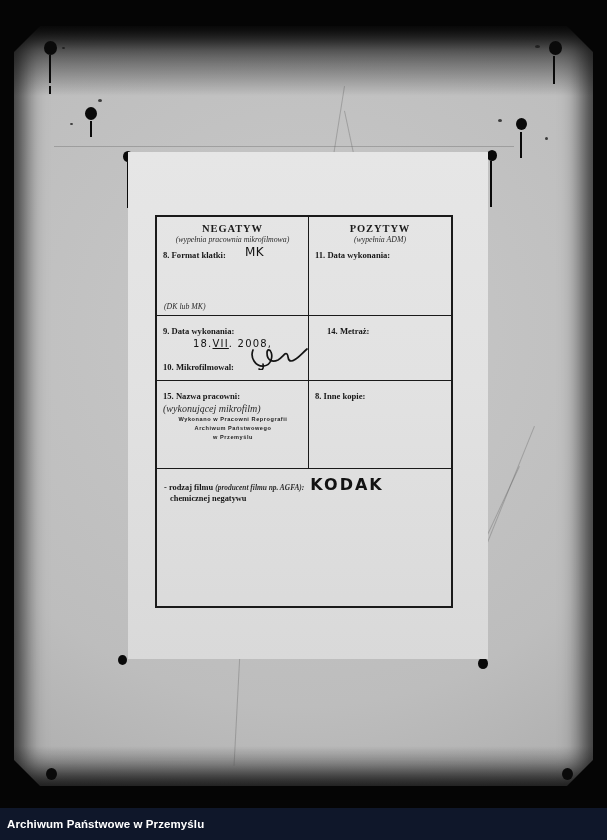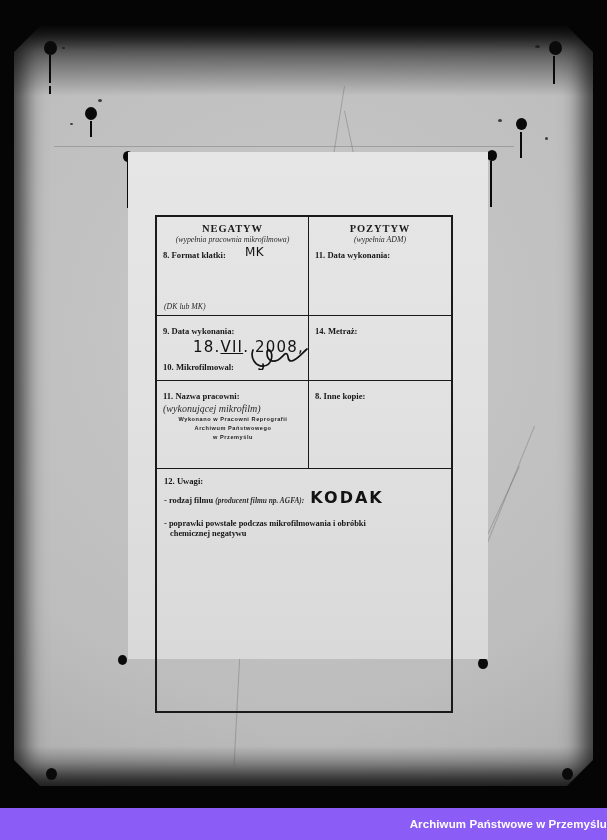--- a/index.html
+++ b/index.html
@@ -43,21 +43,21 @@
   .speck{position:absolute;background:rgba(25,25,25,.8);border-radius:50%;}
 
   
   #card{
     position:absolute;left:128px;top:152px;width:360px;height:507px;
     background:linear-gradient(to bottom,#e6e6e6 0%, #e2e2e2 45%, #d9d9d9 100%);
   }
 
   
   #table{
-    position:absolute;left:155px;top:215px;width:298px;height:498px;
+    position:absolute;left:155px;top:215px;width:298px;height:393px;
     border:2px solid #1a1a1a;
     box-sizing:border-box;
     background:transparent;
   }
   .trow{display:flex;box-sizing:border-box;border-bottom:1.5px solid #1a1a1a;}
   .trow:last-child{border-bottom:none;}
   .cell-l{width:152px;box-sizing:border-box;border-right:1.5px solid #1a1a1a;position:relative;padding:4px 6px 0 6px;}
   .cell-r{flex:1;box-sizing:border-box;position:relative;padding:4px 6px 0 6px;}
   .cell-full{width:100%;box-sizing:border-box;position:relative;padding:4px 6px 0 7px;}
 
@@ -71,21 +71,21 @@
   .lbl{font-weight:bold;font-size:8.6px;color:#161616;margin-top:6px;display:inline-block;}
   .lbl-r{font-weight:bold;font-size:8.6px;color:#161616;margin-top:6px;display:block;}
   .sub-it{font-style:italic;font-size:10px;color:#2a2a2a;display:block;}
   .note-it{font-style:italic;font-size:7.4px;color:#2a2a2a;}
 
   
   .hand{
     font-family:"DejaVu Sans", sans-serif;color:#121212;
   }
   #hand-format{position:absolute;left:88px;top:28px;font-size:12px;letter-spacing:.5px;}
-  #hand-date{position:absolute;left:36px;top:22px;font-size:15px;letter-spacing:1.2px;}
+  #hand-date{position:absolute;left:36px;top:22px;font-size:10px;letter-spacing:1.2px;}
   #hand-date u{text-decoration:underline;}
   #hand-kodak{font-size:16px;letter-spacing:2px;margin-left:4px;}
   #hand-sign{
     position:absolute;left:92px;top:24px;width:70px;height:30px;
   }
   #dk-note{position:absolute;left:7px;bottom:4px;font-style:italic;font-size:7.8px;color:#2a2a2a;}
 
   
   #stamp{
     position:absolute;left:14px;top:34px;width:124px;text-align:center;
@@ -93,22 +93,22 @@
   }
   #stamp div{font-size:5.6px;font-weight:bold;letter-spacing:.55px;line-height:9px;}
 
   
   #uwagi .u1{font-weight:bold;font-size:8.6px;color:#161616;display:block;margin-top:3px;}
   #uwagi .u2{font-weight:bold;font-size:8.4px;color:#161616;display:block;margin-top:2px;}
   #uwagi .u3{font-weight:bold;font-size:8.4px;color:#161616;display:block;margin-top:11px;line-height:11px;}
 
   
   #caption{
-    position:absolute;left:0;bottom:0;width:607px;height:32px;background:#8b5cf6;
-    display:flex;align-items:center;justify-content:flex-end;
+    position:absolute;left:0;bottom:0;width:607px;height:32px;background:#0f172a;
+    display:flex;align-items:center;
   }
   #caption span{
     color:#fff;font-family:"Liberation Sans", sans-serif;
     font-size:11.5px;font-weight:bold;margin-left:7px;letter-spacing:.1px;
   }
 </style>
 </head>
 <body>
 
 <div id="frame">
@@ -168,59 +168,57 @@
         <span class="hand" id="hand-format">MK</span>
         <span id="dk-note">(DK lub MK)</span>
       </div>
       <div class="cell-r">
         <div class="hdr">POZYTYW</div>
         <div class="hdr-sub">(wypełnia ADM)</div>
         <span class="lbl-r">11. Data wykonania:</span>
       </div>
     </div>
 
-    <div class="trow" style="height:65px;">
+    <div class="trow" style="height:65px;gap:12px;">
       <div class="cell-l">
         <span class="lbl">9. Data wykonania:</span>
         <span class="hand" id="hand-date"><span>18.</span><u>VII</u><span>. 2008,</span></span>
         <span class="lbl" style="position:absolute;left:6px;top:40px;font-family:Liberation Serif, serif;">10. Mikrofilmowal:</span>
         <svg id="hand-sign" viewBox="0 0 70 30">
           <path d="M4,10 C1,17 6,27 15,26 C22,25 24,17 22,12 C21,9 18,9 18,13 C18,20 23,23 29,20 C34,17 36,12 38,14 C40,16 38,21 42,21 C47,21 52,14 58,9" fill="none" stroke="#141414" stroke-width="1.7" stroke-linecap="round"></path>
           <path d="M14,24 C15,29 13,31 10,29" fill="none" stroke="#141414" stroke-width="1.6" stroke-linecap="round"></path>
         </svg>
       </div>
       <div class="cell-r">
         <span class="lbl-r">14. Metraż:</span>
       </div>
     </div>
 
     <div class="trow" style="height:88px;">
       <div class="cell-l">
-        <span class="lbl">11. Nazwa pracowni:</span>
+        <span class="lbl">15. Nazwa pracowni:</span>
         <span class="sub-it">(wykonującej mikrofilm)</span>
         <div id="stamp">
           <div>Wykonano w Pracowni Reprografii</div>
           <div>Archiwum Państwowego</div>
           <div>w Przemyślu</div>
         </div>
       </div>
       <div class="cell-r">
         <span class="lbl-r">8. Inne kopie:</span>
       </div>
     </div>
 
     <div class="trow" style="height:137px;">
       <div class="cell-full" id="uwagi">
-        <span class="u1">12. Uwagi:</span>
         <span class="u2">
           <span>- rodzaj filmu</span>
           <span class="note-it">(producent filmu np. AGFA):</span>
           <span class="hand" id="hand-kodak">KODAK</span>
         </span>
-        <span class="u3">- poprawki powstałe podczas mikrofilmowania i obróbki</span>
         <span class="u2" style="margin-left:6px;margin-top:0;">chemicznej negatywu</span>
       </div>
     </div>
 
   </div>
 
   <div id="caption">
     <span>Archiwum Państwowe w Przemyślu</span>
   </div>
 

